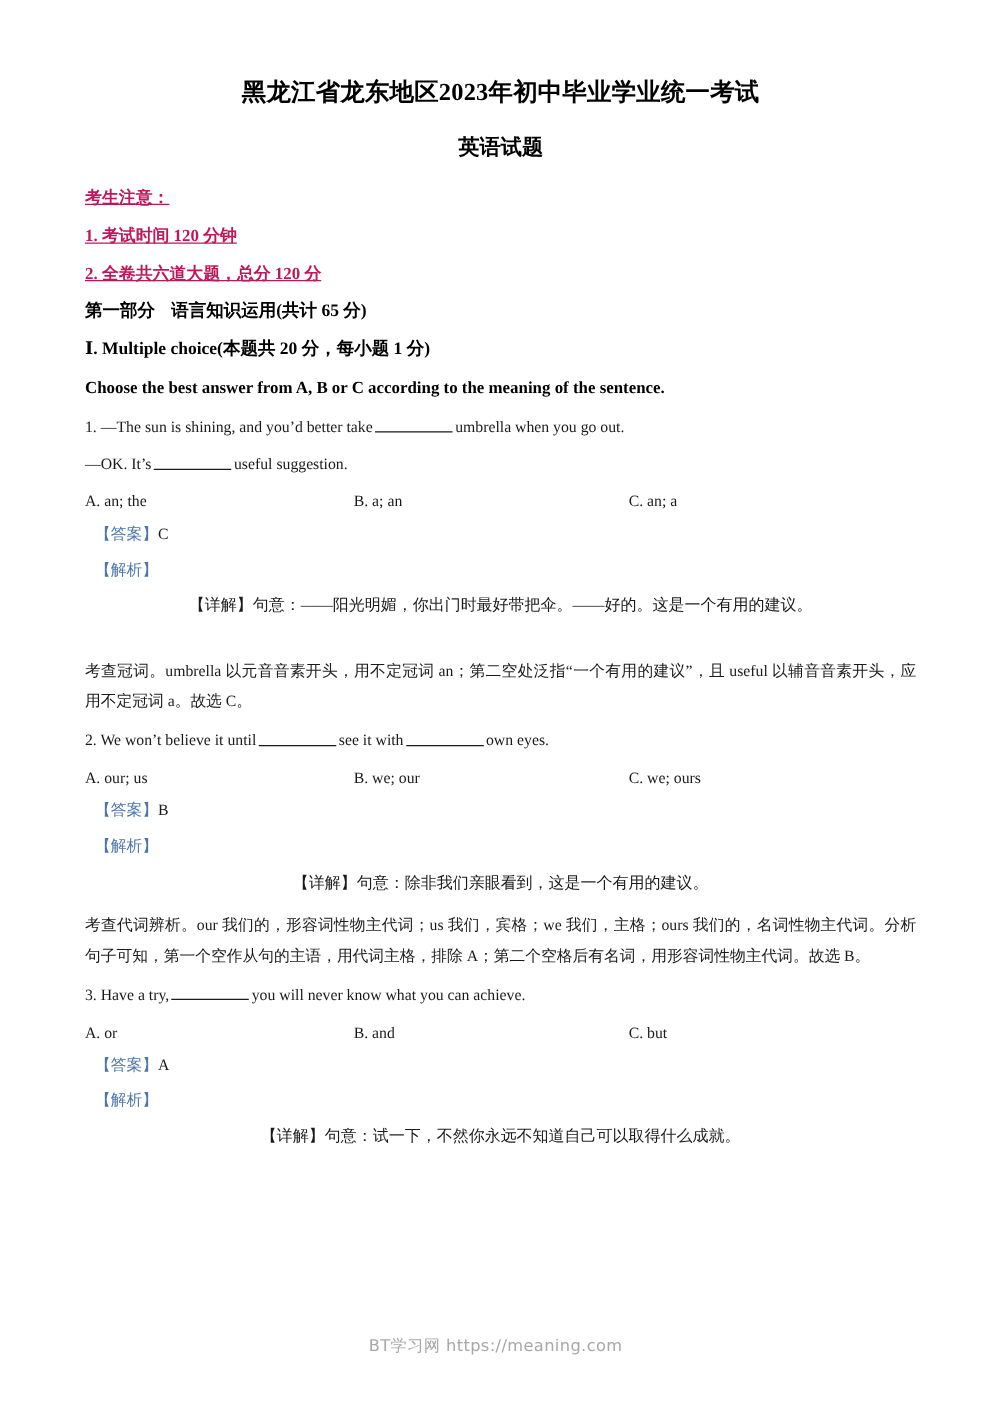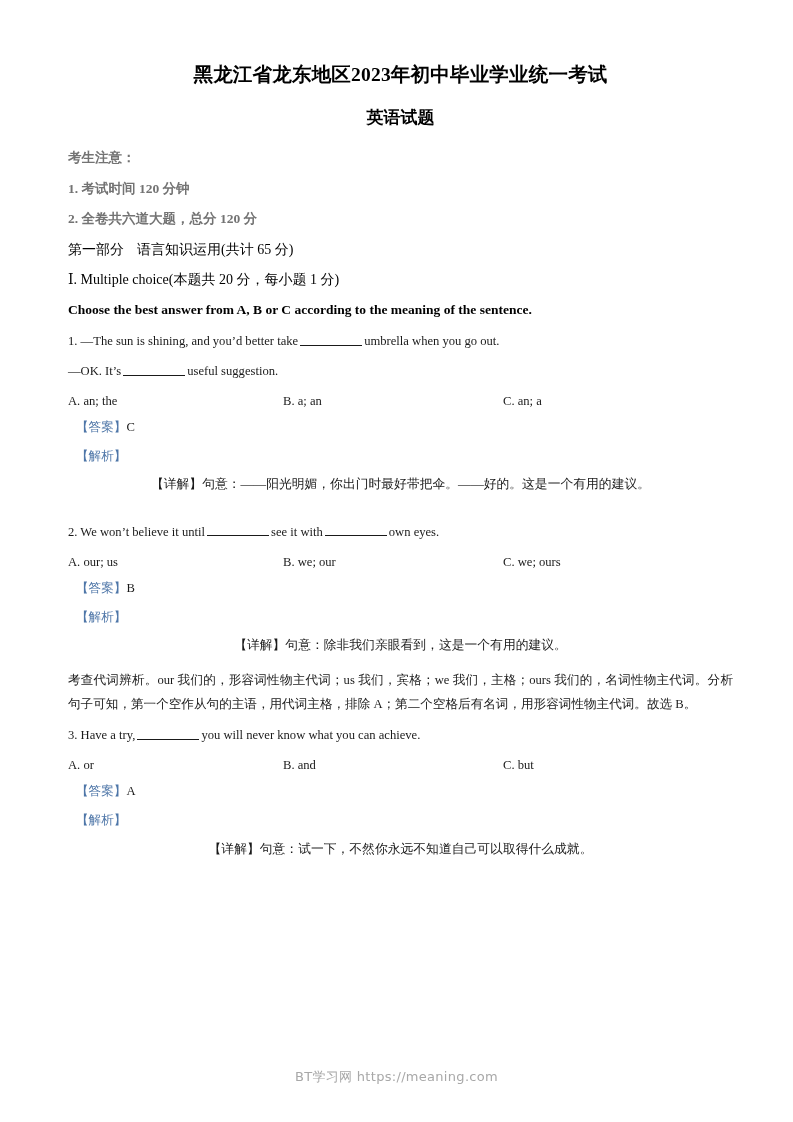--- a/index.html
+++ b/index.html
@@ -51,27 +51,28 @@
 
   
   .notice {
     margin-top: 22px;
   }
   .notice-line {
     font-size: 13.5px;
     font-weight: bold;
     line-height: 1.0;
     margin: 0 0 17px 0;
-    color: #737373;
+    color: #be185d;
+    text-decoration: underline;
   }
 
   
   .sec-head {
     font-size: 14px;
-    font-weight: normal;
+    font-weight: bold;
     margin: 0 0 16px 0;
     line-height: 1.0;
     color: #000;
   }
   .sec-head .gap { display: inline-block; width: 13px; }
   .instruction {
     font-size: 13.5px;
     font-weight: bold;
     margin: 0 0 18px 0;
     line-height: 1.0;
@@ -173,20 +174,21 @@
     <p class="q-stem"><span>—OK. It’s</span><span class="blank"></span><span>useful suggestion.</span></p>
     <div class="q-options">
       <span class="opt opt-a">A. an; the</span>
       <span class="opt opt-b">B. a; an</span>
       <span class="opt opt-c">C. an; a</span>
     </div>
     <p class="ans-line"><span class="tag-blue">【答案】</span><span>C</span></p>
     <p class="parse-line"><span class="tag-blue">【解析】</span></p>
     <p class="detail-line">【详解】句意：——阳光明媚，你出门时最好带把伞。——好的。这是一个有用的建议。</p>
     <div class="spacer-lg"></div>
+    <p class="analysis">考查冠词。umbrella 以元音音素开头，用不定冠词 an；第二空处泛指“一个有用的建议”，且 useful 以辅音音素开头，应用不定冠词 a。故选 C。</p>
 
     <p class="q-stem"><span>2. We won’t believe it until</span><span class="blank"></span><span>see it with</span><span class="blank"></span><span>own eyes.</span></p>
     <div class="q-options">
       <span class="opt opt-a">A. our; us</span>
       <span class="opt opt-b">B. we; our</span>
       <span class="opt opt-c">C. we; ours</span>
     </div>
     <p class="ans-line"><span class="tag-blue">【答案】</span><span>B</span></p>
     <p class="parse-line"><span class="tag-blue">【解析】</span></p>
     <p class="detail-line">【详解】句意：除非我们亲眼看到，这是一个有用的建议。</p>

